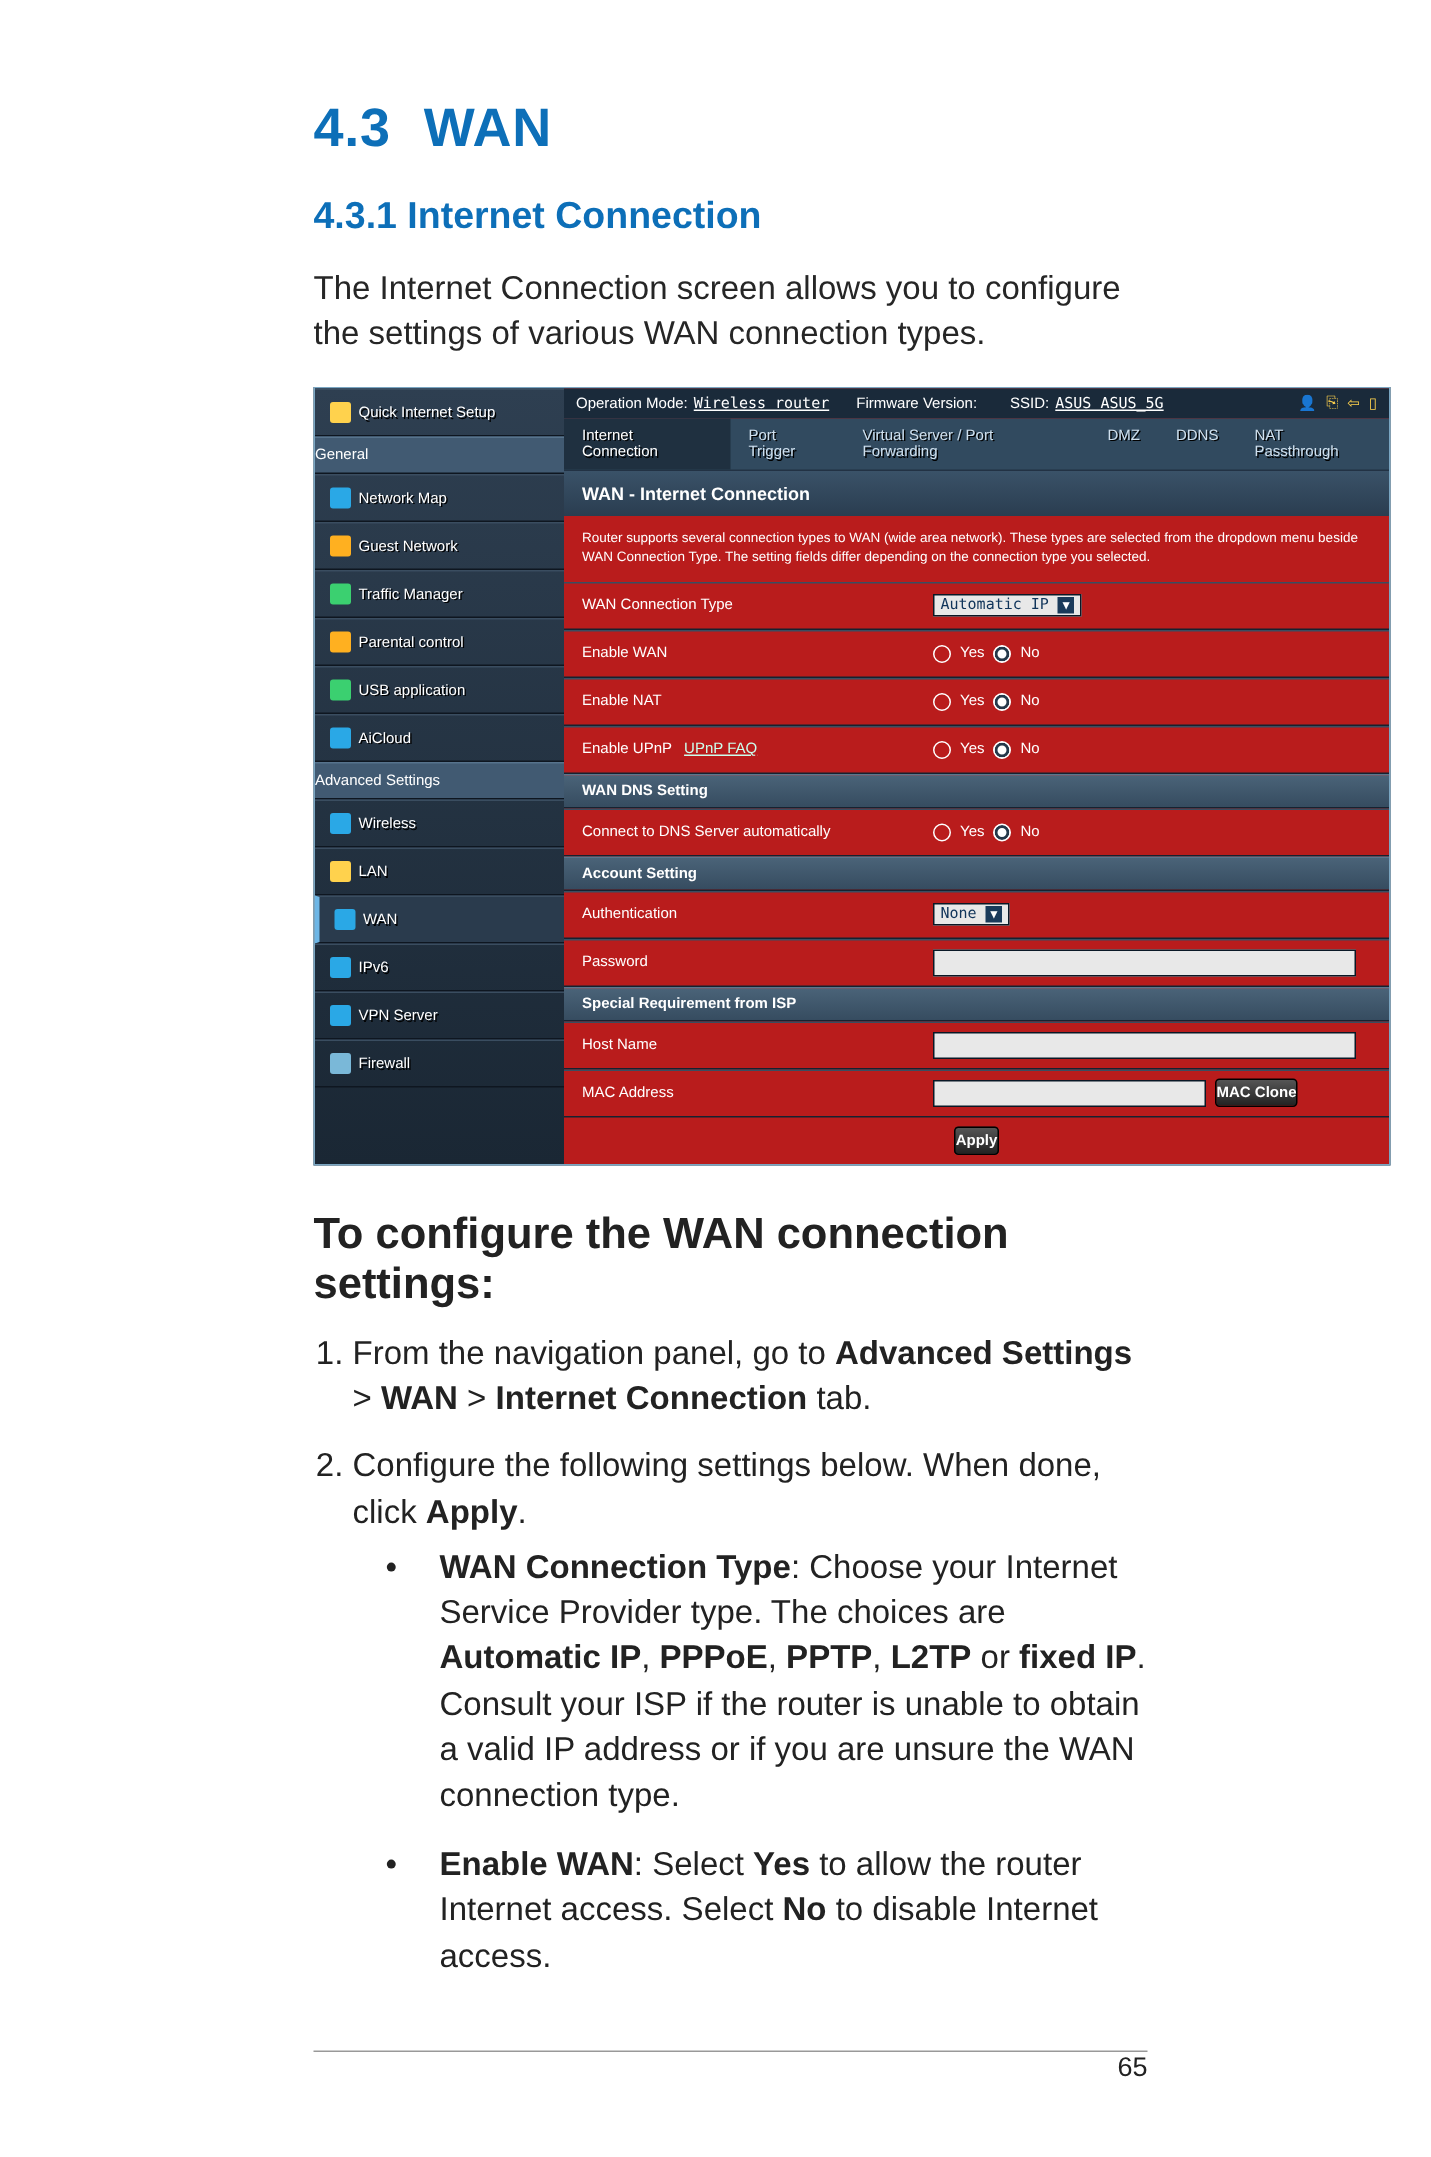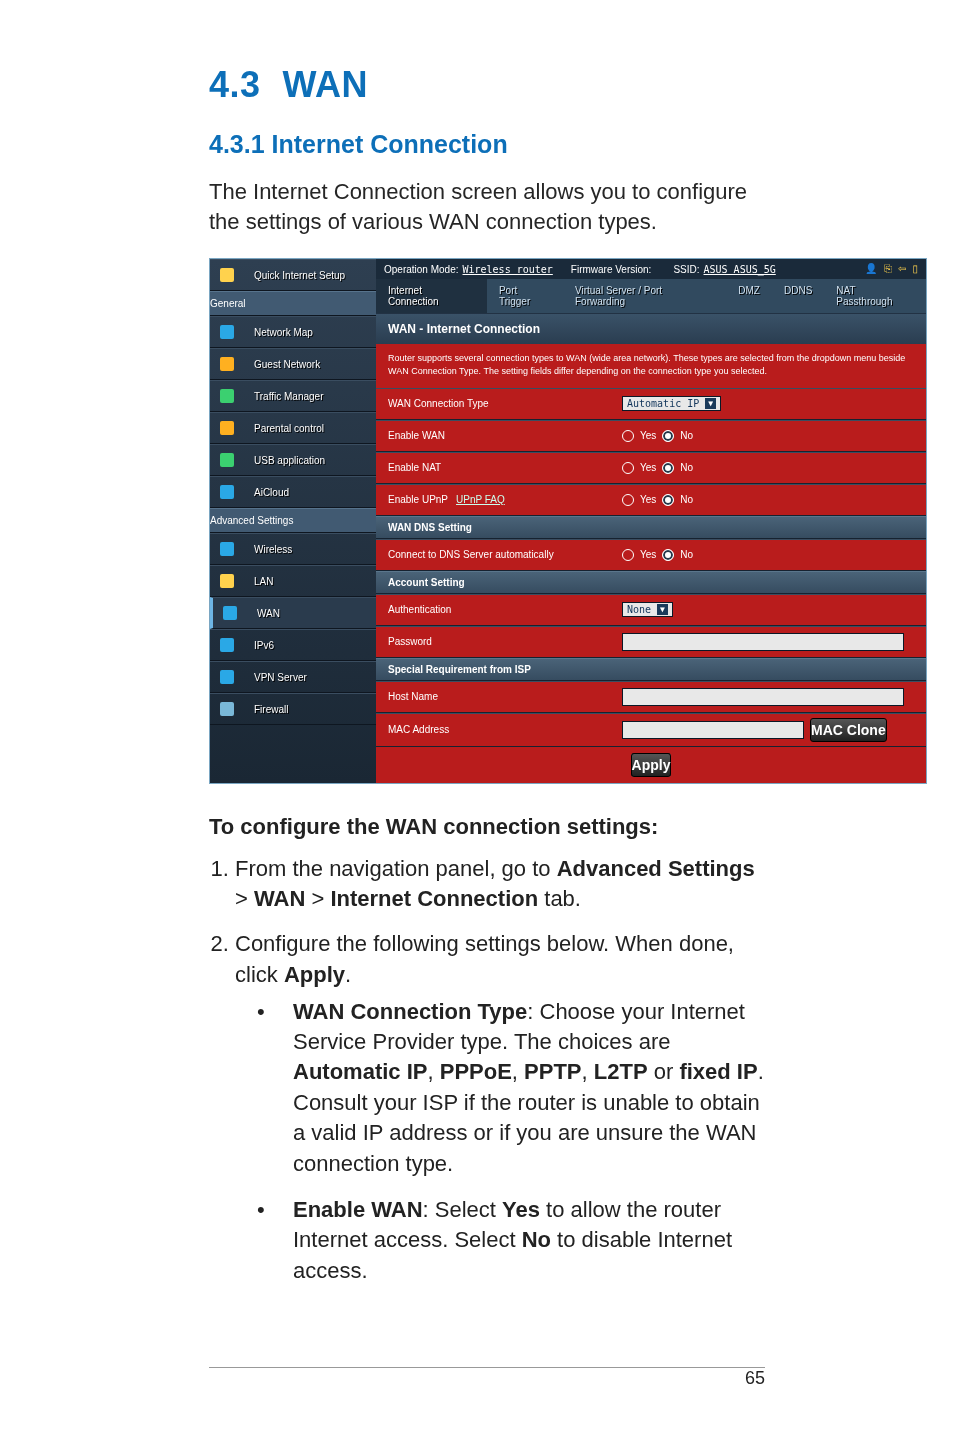--- a/index.html
+++ b/index.html
@@ -15,21 +15,21 @@
   .shot .topbar .lbl{color:#fff;margin-right:4px;}
   .shot .topbar .lnk{color:#fff;text-decoration:underline;font-family:monospace;}
   .shot .topbar .sp{flex:0 0 18px;}
   .shot .topbar .icons{margin-left:auto;display:flex;gap:6px;color:#ffd24d;}
   .shot .tabs{display:flex;background:#314a5f;color:#fff;border-bottom:1px solid #223244;}
   .shot .tabs .tab{padding:6px 12px;color:#cfe0ee;cursor:pointer;font-size:10px;text-shadow:1px 1px #000;}
   .shot .tabs .tab.active{background:#1f3040;color:#fff;}
   .shot-row{display:flex;}
   .sidebar{width:166px;flex:none;background:linear-gradient(#2e3f51,#1a2734);}
   .side-h{background:#415a72;color:#fff;text-align:left;font-size:10px;padding:6px 0;border-top:1px solid #57738c;border-bottom:1px solid #0e1620;}
-  .side-i{display:flex;align-items:center;gap:20px;padding:8px 10px;color:#fff;font-size:10px;border-top:1px solid #3a4d60;border-bottom:1px solid #0e1620;cursor:pointer;text-shadow:1px 1px #000;}
+  .side-i{display:flex;align-items:center;gap:5px;padding:8px 10px;color:#fff;font-size:10px;border-top:1px solid #3a4d60;border-bottom:1px solid #0e1620;cursor:pointer;text-shadow:1px 1px #000;}
   .side-i.active{background:#2a3b4d;border-left:3px solid #6db6e6;}
   .side-i .ic{width:14px;height:14px;border-radius:2px;display:inline-block;}
   .ic-qis{background:#ffd24d;}
   .ic-map{background:#2aa8e6;}
   .ic-guest{background:#ffb020;}
   .ic-traf{background:#3bd070;}
   .ic-par{background:#ffb020;}
   .ic-usb{background:#3bd070;}
   .ic-aic{background:#2aa8e6;}
   .ic-wifi{background:#2aa8e6;}
@@ -44,24 +44,24 @@
   .sect-h{background:linear-gradient(#4a6378,#364c60);color:#fff;font-size:10px;font-weight:bold;padding:5px 12px;border-top:1px solid #5a768c;border-bottom:1px solid #162230;}
   .frow{display:flex;align-items:center;border-bottom:1px solid #162230;border-top:1px solid #3a4d60;min-height:30px;}
   .fcell-l{width:210px;flex:none;color:#fff;font-size:10px;padding:6px 12px;}
   .fcell-l .faq{color:#cfe;text-decoration:underline;margin-left:8px;}
   .fcell-r{flex:1;padding:4px 12px;color:#fff;font-size:10px;display:flex;align-items:center;gap:6px;}
   .sel{background:#e8e8e8;color:#10345a;font-family:monospace;font-size:10px;padding:1px 4px;border:1px solid #0a1826;display:inline-flex;align-items:center;}
   .sel::after{content:"▼";font-size:8px;margin-left:6px;color:#fff;background:#1a3a5a;padding:1px 3px;}
   .radio{width:10px;height:10px;border-radius:50%;border:1px solid #fff;display:inline-block;}
   .radio.on{background:#fff;box-shadow:inset 0 0 0 2px #24384a;}
   .inp{background:#e8e8e8;border:1px solid #0a1826;height:16px;flex:1;max-width:280px;}
-  .btn{background:linear-gradient(#555,#222);color:#fff;border:1px solid #000;border-radius:3px;padding:3px 0;font-size:14px;font-weight:bold;cursor:pointer;}
+  .btn{background:linear-gradient(#555,#222);color:#fff;border:1px solid #000;border-radius:3px;padding:3px 0;font-size:10px;font-weight:bold;cursor:pointer;}
   .btn-row{text-align:center;padding:10px;}
   
-  .instr-h{font-size:22px;font-weight:700;margin:8px 0 14px 0;}
+  .instr-h{font-size:29px;font-weight:700;margin:8px 0 14px 0;}
   ol.instr{font-size:22px;line-height:1.4;padding-left:26px;margin:0 0 10px 0;}
   ol.instr>li{margin-bottom:14px;}
   ul.sub{list-style:none;padding-left:0;margin:6px 0 0 0;}
   ul.sub>li{position:relative;padding-left:58px;margin-bottom:16px;font-size:22px;line-height:1.38;}
   ul.sub>li::before{content:"•";position:absolute;left:22px;top:0;font-size:22px;}
   .pnum{position:absolute;bottom:49px;right:90px;font-size:18px;color:#222;}
   hr.footline{border:none;border-top:1px solid #999;margin:0;position:absolute;bottom:70px;left:110px;right:90px;}
 </style>
 </head>
 <body>

